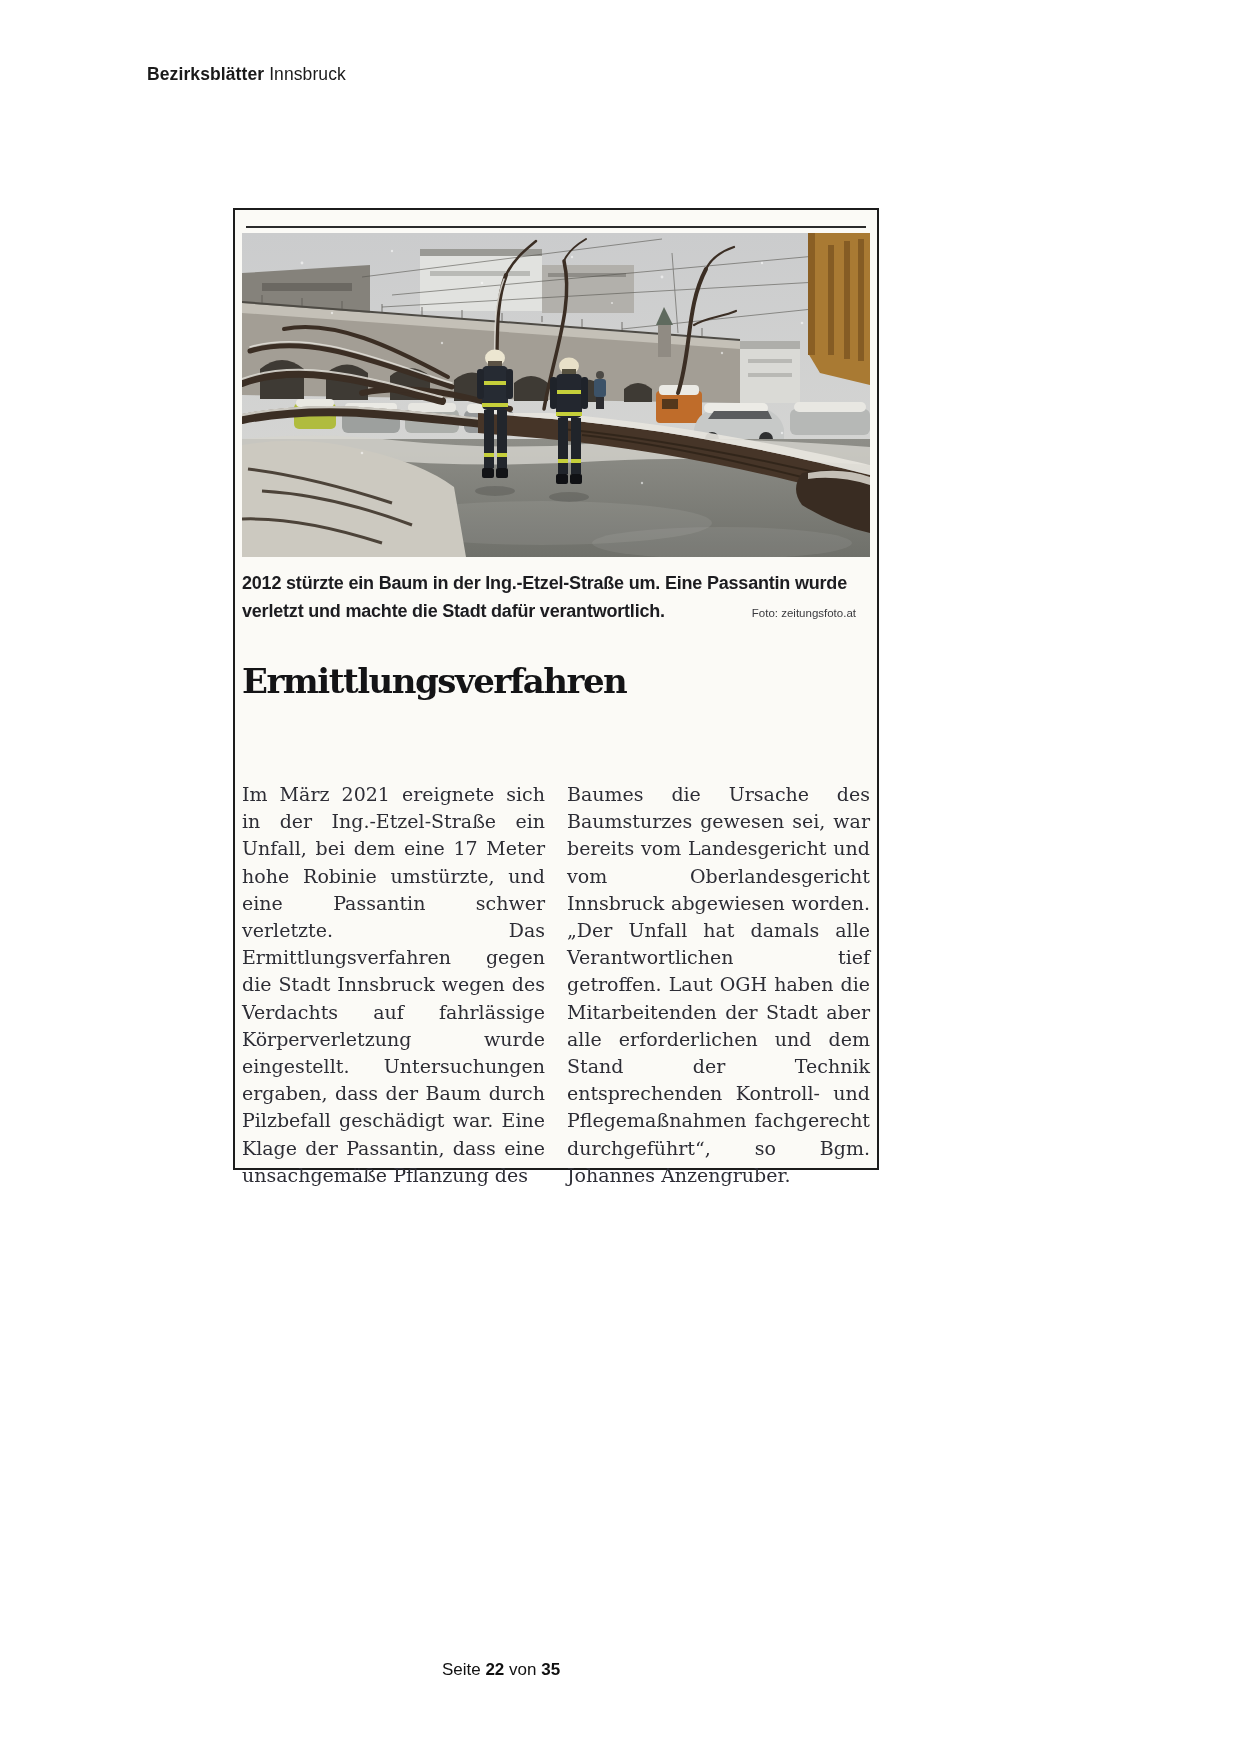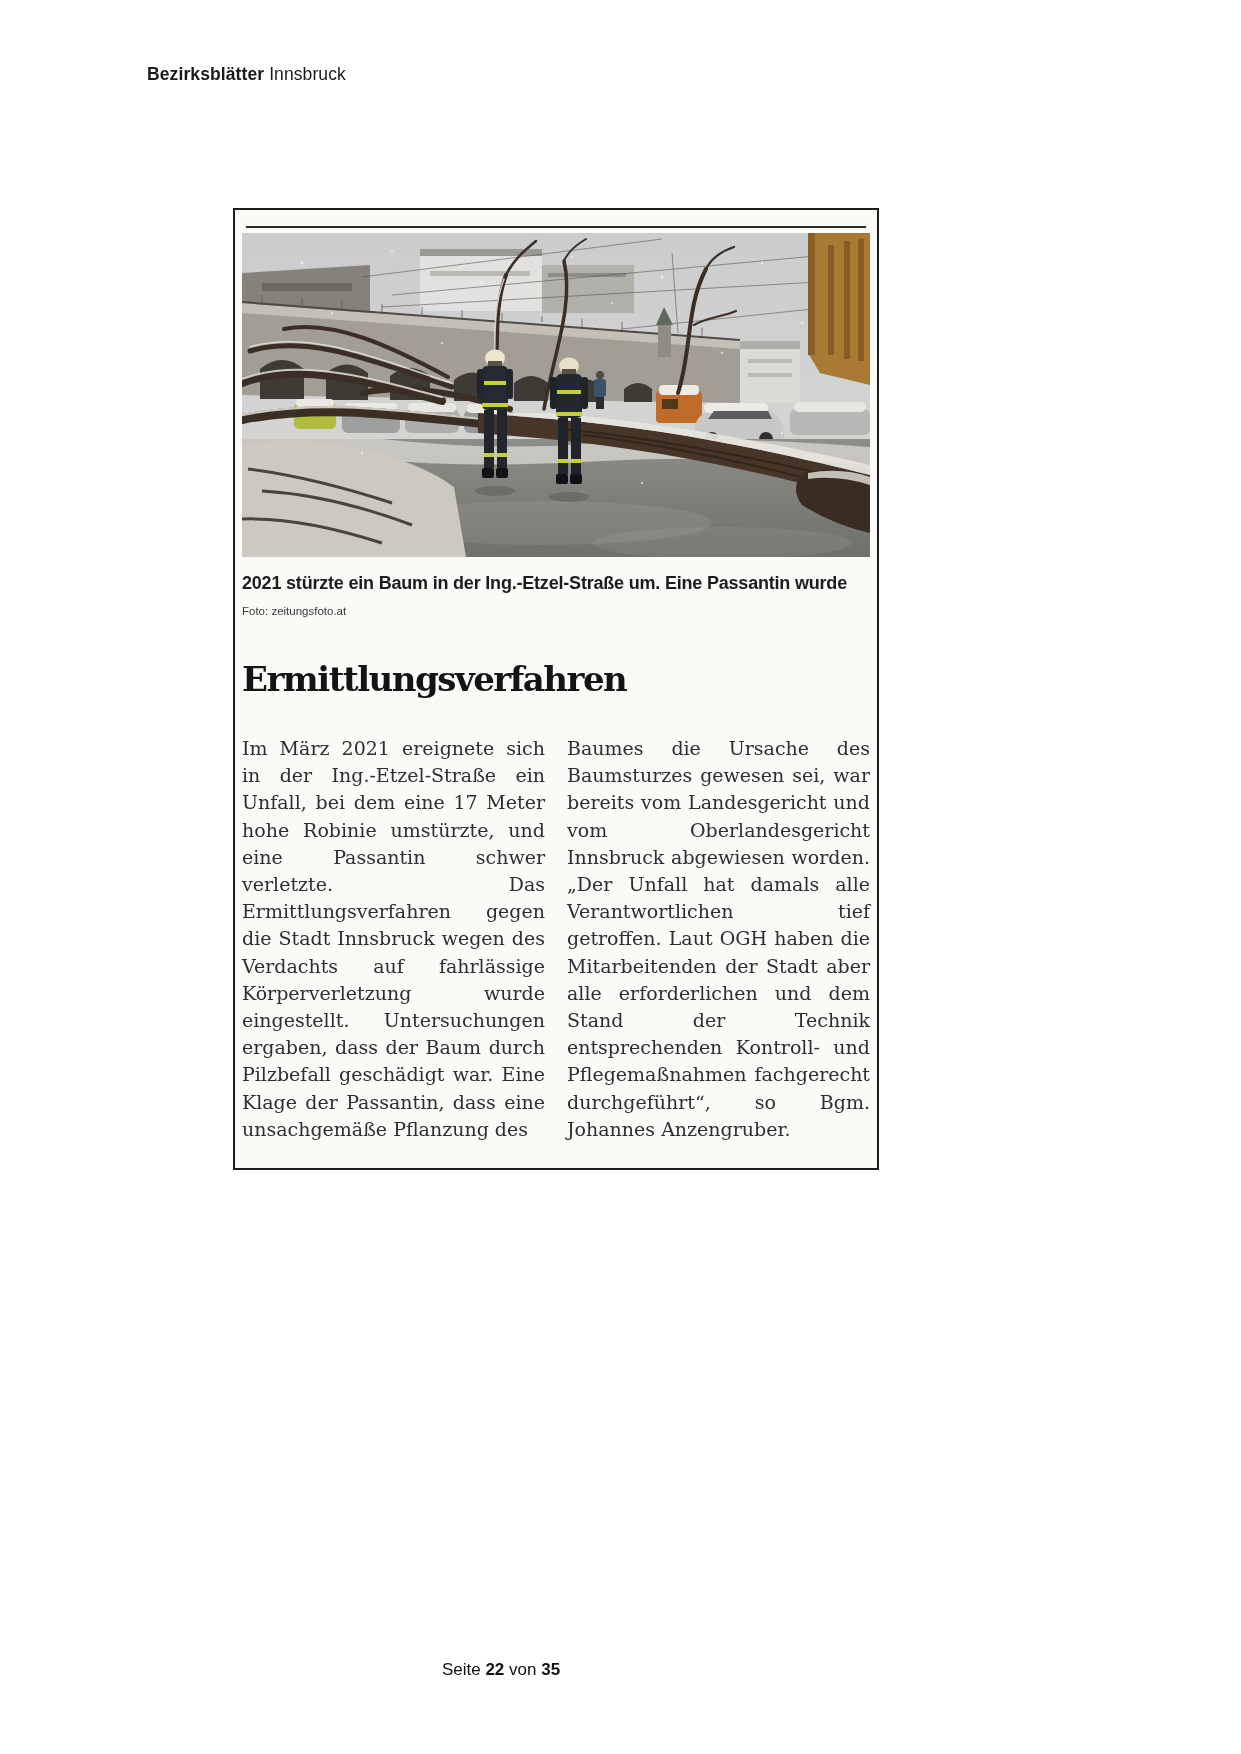--- a/index.html
+++ b/index.html
@@ -50,21 +50,21 @@
     letter-spacing:-1.5px;color:#141416;
   }
   .article{
     margin-top:26px;
     display:flex;gap:22px;
     font-family:"DejaVu Serif", serif;
     font-size:19px;line-height:27.2px;
     color:#2d2d35;
     text-align:justify;
   }
-  .article .col{flex:1;min-width:0;}
+  .article .col{flex:1;min-width:0;margin-top:44px;}
   .footer{
     position:absolute;left:0;top:1660px;width:1002px;
     text-align:center;font-size:17px;color:#111;
   }
   .footer .b{font-weight:700;}
 </style>
 </head>
 <body>
 
 <div class="page">
@@ -290,22 +290,23 @@
             <circle cx="480" cy="120" r="1.2"></circle>
             <circle cx="300" cy="90" r="1.1"></circle>
           <circle cx="120" cy="220" r="1.3"></circle>
             <circle cx="400" cy="250" r="1.2"></circle>
             <circle cx="540" cy="200" r="1.2"></circle>
         </g>
       </svg>
     </div>
 
     <div class="caption">
-      <div>2021 stürzte ein Baum in der Ing.-Etzel-Straße um. Eine Passantin wurde</div>
+      <div>2012 stürzte ein Baum in der Ing.-Etzel-Straße um. Eine Passantin wurde</div>
       <div class="caption-row2">
+        <span>verletzt und machte die Stadt dafür verantwortlich.</span>
         <span class="photo-credit">Foto: zeitungsfoto.at</span>
       </div>
     </div>
 
     <div class="headline">
       <div>Ermittlungsverfahren</div>
     </div>
 
     <div class="article">
       <div class="col">Im März 2021 ereignete sich in der Ing.-Etzel-Straße ein Unfall, bei dem eine 17 Meter hohe Robinie umstürzte, und eine Passantin schwer verletzte. Das Ermittlungsverfahren gegen die Stadt Innsbruck wegen des Verdachts auf fahrlässige Körperverletzung wurde eingestellt. Untersuchungen ergaben, dass der Baum durch Pilzbefall geschädigt war. Eine Klage der Passantin, dass eine unsachgemäße Pflanzung des</div>

